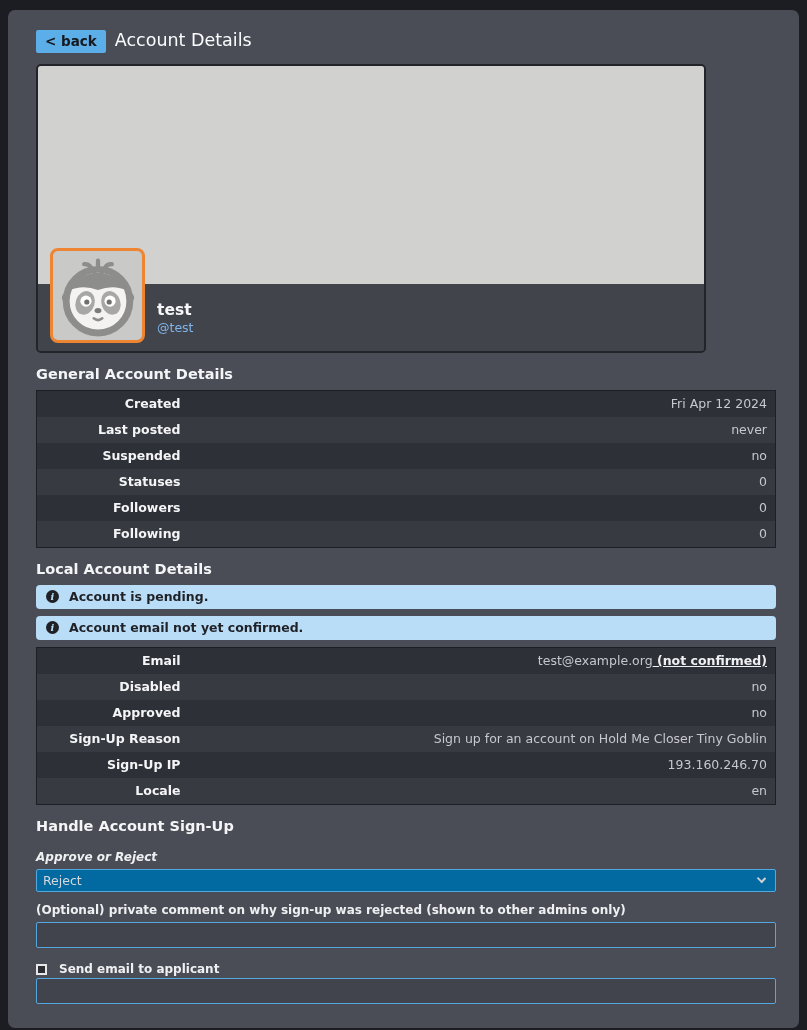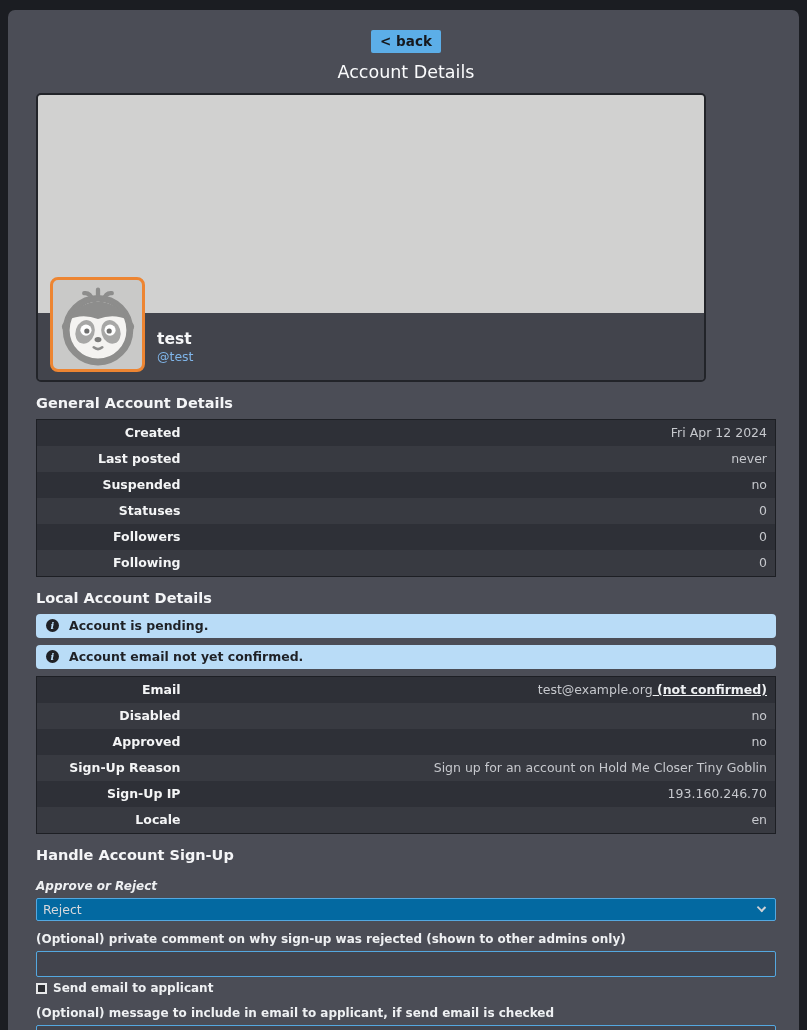--- a/index.html
+++ b/index.html
@@ -11,21 +11,21 @@
     overflow: hidden;
   }
   .panel {
     background: #4b4d56;
     border-radius: 7px;
     width: 791px;
     min-height: 1012px;
     padding: 20px 23px 24px 28px;
   }
   
-  .header-row { display: flex; align-items: center; gap: 9px; margin-bottom: 11px; flex-direction: column; }
+  .header-row { display: flex; gap: 9px; margin-bottom: 11px; }
   .back-btn {
     background: #5caee8; color: #16181d;
     font-weight: bold; font-size: 13.5px;
     padding: 3px 9px 4px 9px; border-radius: 2px;
     text-decoration: none; cursor: pointer;
   }
   h1 { color: #fbfcfd; font-size: 17.5px; font-weight: normal; }
   
   .profile-card {
     position: relative; width: 670px;
@@ -91,22 +91,22 @@
     border-right: 2px solid #cfd1d5; border-bottom: 2px solid #cfd1d5;
     transform: rotate(45deg) scaleY(0.9);
   }
   input[type=text] {
     width: 100%; height: 26px;
     background: #42444d; color: #e4e6e9;
     border: 1px solid #54a8e0; border-radius: 2px;
     font-family: inherit; font-size: 12.5px; padding: 0 6px;
   }
   .checkbox-row {
-    display: flex; align-items: center; gap: 6px;
-    margin: 4px 0 2px 0; cursor: pointer;
+    display: flex; align-items: center; gap: 12px;
+    margin: 14px 0 2px 0; cursor: pointer;
   }
   input[type=checkbox] {
     appearance: none; -webkit-appearance: none;
     width: 11px; height: 11px;
     border: 2px solid #e6e7e9; background: #2c2e33;
     cursor: pointer;
   }
   .checkbox-row span { color: #eef0f2; font-weight: bold; font-size: 12px; }
 </style>
 </head>
@@ -235,18 +235,17 @@
     </div>
 
     <label class="form-label">(Optional) private comment on why sign-up was rejected (shown to other admins only)</label>
     <input type="text" value="" style="">
 
     <label class="checkbox-row">
       <input type="checkbox" style="">
       <span>Send email to applicant</span>
     </label>
 
-    <label class="form-label">(Optional) message to include in email to applicant, if send email is checked</label>
     <input type="text" value="" style="">
 
     
   </form>
 </div>
 
 </body></html>

